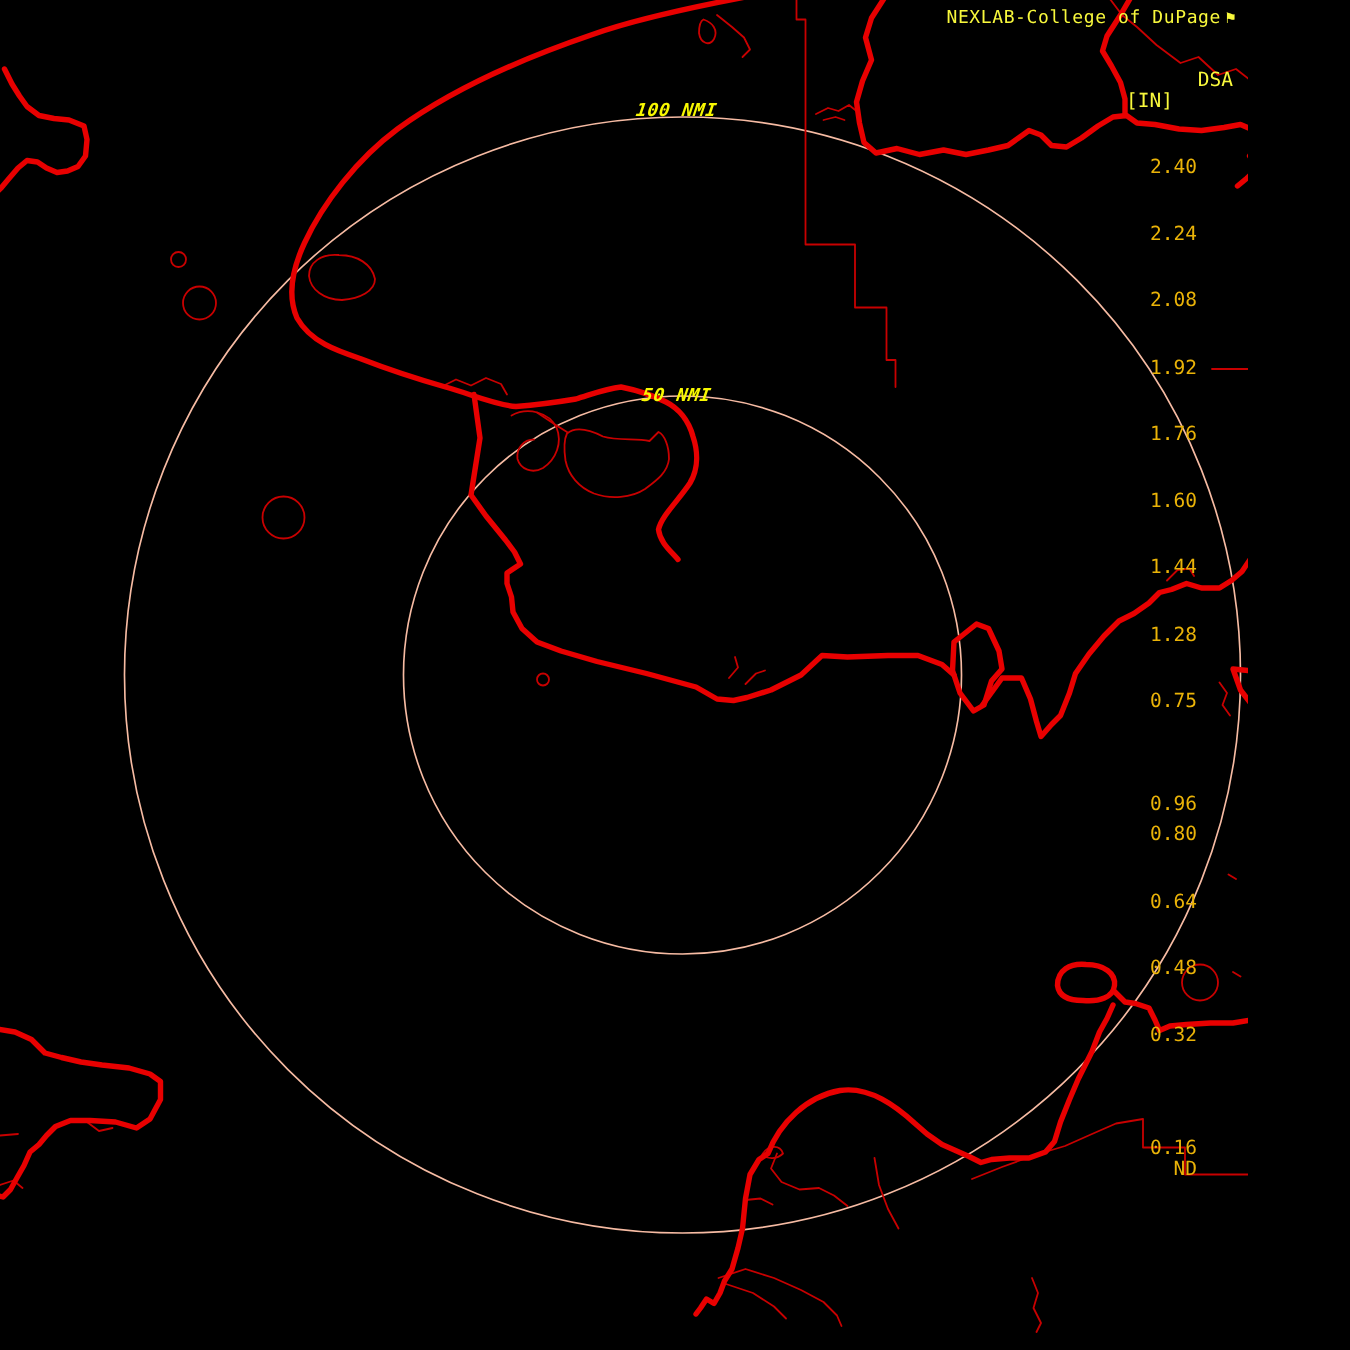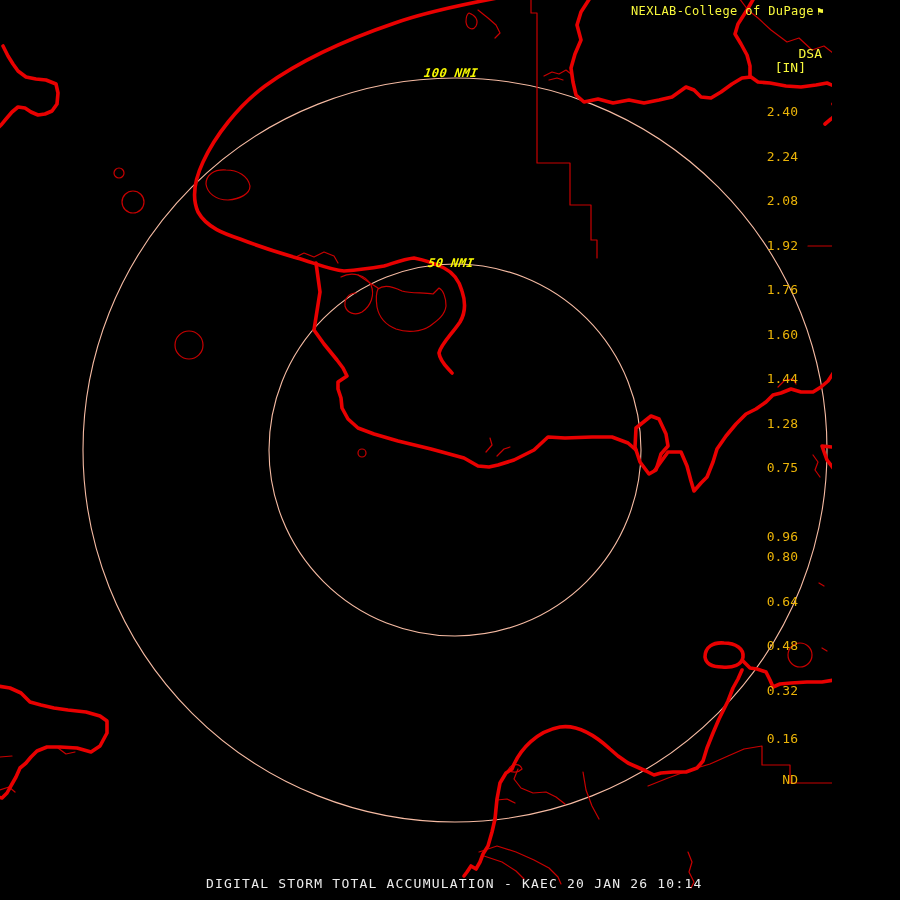--- a/index.html
+++ b/index.html
@@ -3,21 +3,21 @@
 <meta charset="utf-8">
 <style>
   html,body{margin:0;padding:0;background:#000;}
   #screen{position:relative;width:832px;height:900px;background:#000;overflow:hidden;
           font-family:"DejaVu Sans Mono",monospace;}
   #mapsvg{position:absolute;left:0;top:0;}
   .txt{position:absolute;white-space:pre;}
   #brand{top:4px;right:8px;font-size:12px;color:#f8f83c;letter-spacing:.4px;}
   #flag{display:inline-block;margin-left:3px;font-size:11px;color:#f8f83c;}
   #prod-code{top:46px;right:10px;font-size:13px;color:#f8f83c;}
-  #prod-units{top:60px;right:26px;font-size:13px;color:#f8f83c;text-align:right;}
+  #prod-units{top:60px;right:50px;font-size:13px;color:#f8f83c;text-align:right;}
   #cbar{position:absolute;left:872px;top:85px;width:22px;height:717px;
         border:2px solid #fff;box-sizing:border-box;background:#000;}
   #cbar .seg{width:100%;}
   .cbl{position:absolute;right:34px;width:60px;text-align:right;
        font-size:13px;color:#eab308;}
   .ringlbl{position:absolute;font-size:12px;font-weight:bold;font-style:italic;
            color:#f8f800;transform:skewX(-8deg);letter-spacing:.5px;}
   #ring-label-outer{left:424px;top:66px;}
   #ring-label-inner{left:428px;top:256px;}
   #title-bar{left:206px;top:876px;font-size:13px;color:#ececec;letter-spacing:1.2px;}
@@ -113,18 +113,17 @@
       <div class="cbl" style="top: 282px;">1.76</div>
       <div class="cbl" style="top: 327px;">1.60</div>
       <div class="cbl" style="top: 371px;">1.44</div>
       <div class="cbl" style="top: 416px;">1.28</div>
       <div class="cbl" style="top: 460px;">0.75</div>
       <div class="cbl" style="top: 529px;">0.96</div>
       <div class="cbl" style="top: 549px;">0.80</div>
       <div class="cbl" style="top: 594px;">0.64</div>
       <div class="cbl" style="top: 638px;">0.48</div>
       <div class="cbl" style="top: 683px;">0.32</div>
-      <div class="cbl" style="top: 731px;">0.16</div>
+      <div class="cbl" style="top: 758px;">0.16</div>
       <div class="cbl" style="top: 772px;">ND</div>
     </div>
 
-  <div id="title-bar" class="txt">DIGITAL STORM TOTAL ACCUMULATION - KAEC 20 JAN 26 10:14</div>
 </div>
 
 </body></html>

